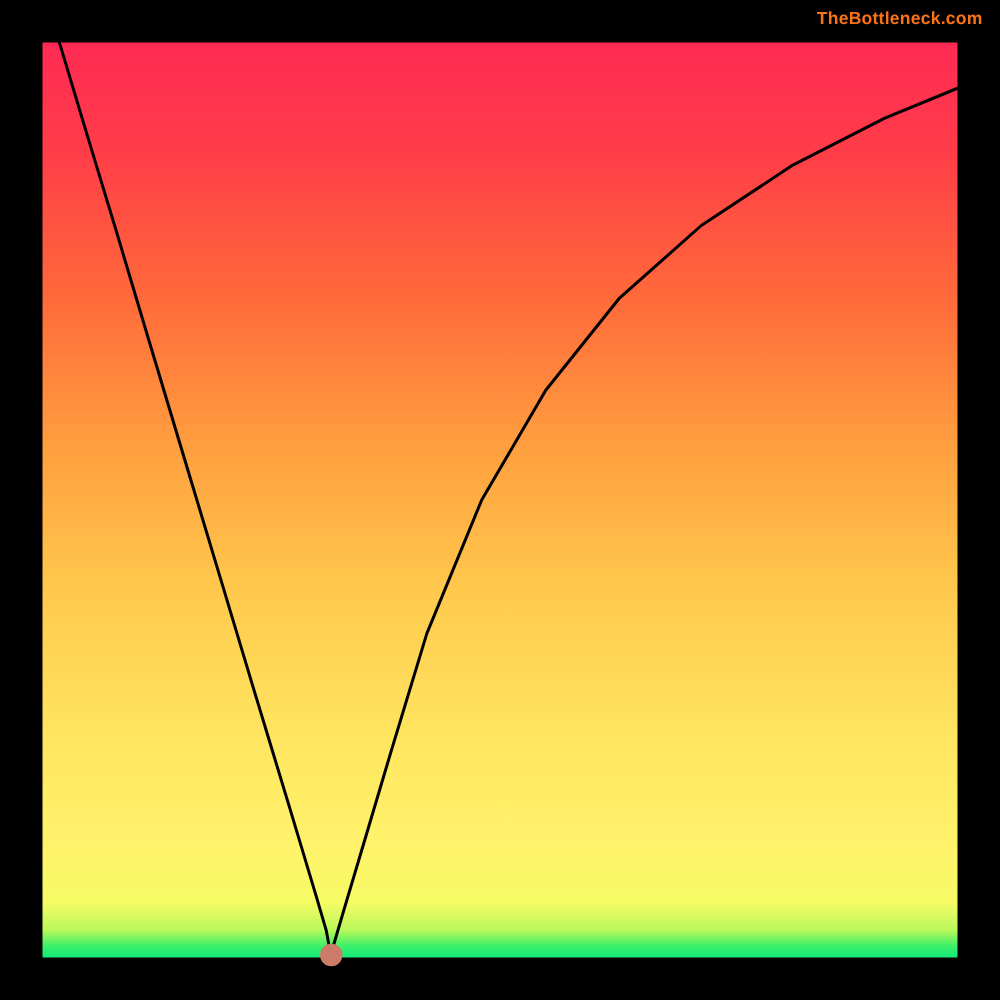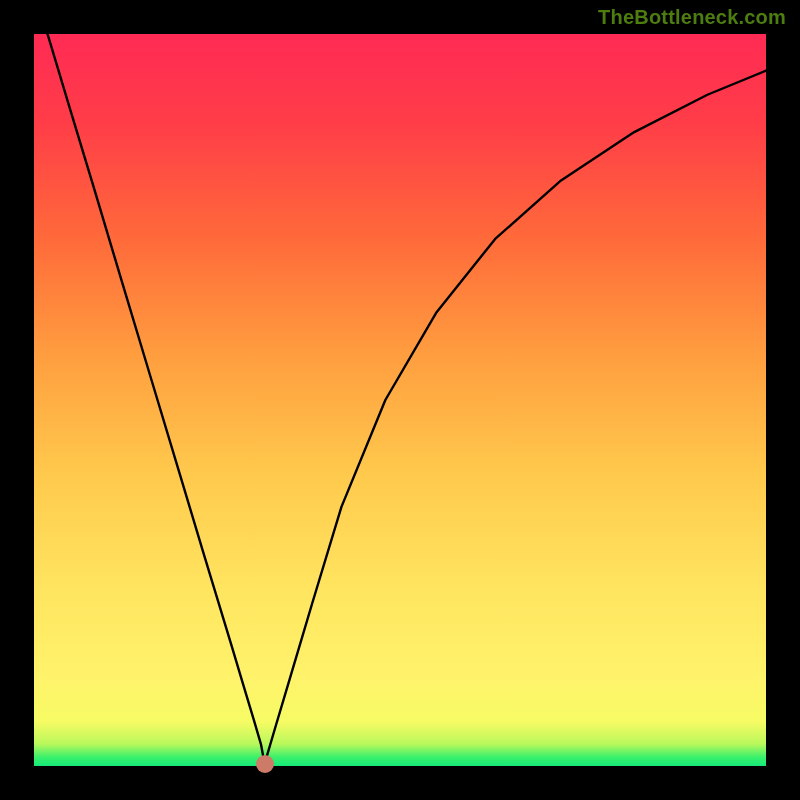--- a/index.html
+++ b/index.html
@@ -16,22 +16,22 @@
     position: relative;
     width: 800px;
     height: 800px;
     background: #000000;
   }
 
   .branding {
     position: absolute;
     top: 6px;
     right: 14px;
-    color: #4d7c0f;
-    font-size: 20px;
+    color: #f97316;
+    font-size: 14px;
     font-weight: 600;
     letter-spacing: 0.2px;
     z-index: 10;
   }
 
   .plot {
     position: absolute;
     top: 34px;
     left: 34px;
     width: 732px;

